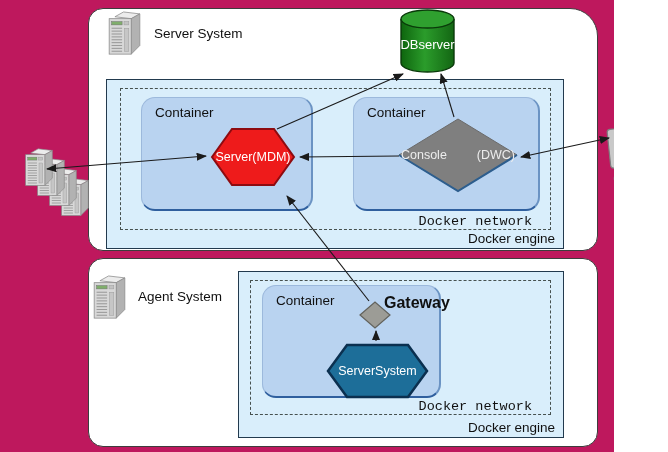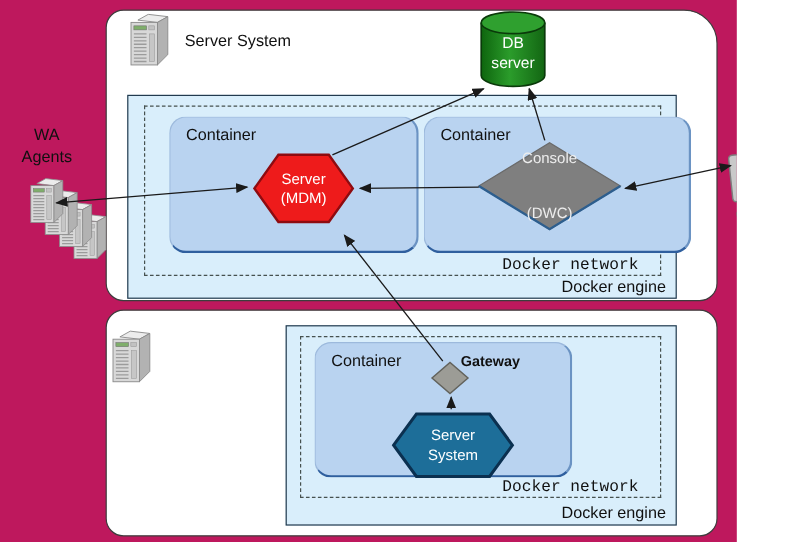--- a/index.html
+++ b/index.html
@@ -12,42 +12,42 @@
   .engine{position:absolute;background:var(--engine-fill,#d9eefb);border:1px solid #223a4e;z-index:2;}
   #server-engine{left:106px;top:79px;width:456px;height:168px;}
   #agent-engine{left:238px;top:271px;width:324px;height:165px;}
 
   .network{position:absolute;border:1.6px dashed #46514f;z-index:3;}
   #server-network{left:120px;top:88px;width:429px;height:140px;}
   #agent-network{left:250px;top:280px;width:299px;height:133px;}
 
   .container-box{position:absolute;background:var(--container-fill,#b9d3f0);
     border:1px solid #9cb9dc;border-bottom:2px solid #2f5f9e;border-right:2px solid #6b93c3;
-    border-radius:14px;z-index:4;padding-left:36px;}
+    border-radius:14px;z-index:4;}
   #container-mdm{left:141px;top:97px;width:169px;height:111px;}
   #container-dwc{left:353px;top:97px;width:184px;height:111px;}
   #container-agent{left:262px;top:285px;width:176px;height:110px;}
 
   .box-label{position:absolute;font-size:13.5px;color:#101010;white-space:nowrap;}
   .container-label{left:13px;top:7px;}
   .net-label{right:18px;bottom:0px;font-family:Liberation Mono, monospace;}
   .eng-label{right:8px;bottom:2px;margin-left:36px;}
 
   .sys-label{position:absolute;font-size:13.5px;color:#101010;white-space:nowrap;z-index:5;}
 
   .shape-wrap{position:absolute;z-index:5;}
   .shape-wrap svg{position:absolute;left:0;top:0;}
-  .node-text{position:absolute;inset:0;display:flex;flex-direction:column;align-items:center;
+  .node-text{position:absolute;inset:0;display:flex;align-items:center;
     justify-content:center;color:#fff;font-size:12.5px;line-height:1.28;text-align:left;}
   #console-wrap .node-text{color:#ededed;gap:30px;}
   #db-wrap .node-text{padding-top:8px;font-size:13px;}
 
   #wa-label{position:absolute;left:6px;top:104px;width:66px;text-align:center;
     font-size:13.5px;line-height:1.3;color:#101010;z-index:5;}
-  #gateway-label{position:absolute;left:384px;top:294px;font-size:12px;font-weight:bold;
+  #gateway-label{position:absolute;left:384px;top:294px;font-size:16px;font-weight:bold;
     color:#101010;z-index:6;white-space:nowrap;}
 
   .icon{position:absolute;z-index:5;}
   #connectors{position:absolute;left:0;top:0;z-index:7;pointer-events:none;}
   #symbol-defs{position:absolute;width:0;height:0;overflow:hidden;}
 </style>
 </head>
 <body>
 
 <svg id="symbol-defs" aria-hidden="true">
@@ -132,20 +132,21 @@
     <div class="node-text">
       <span>DB</span>
       <span>server</span>
     </div>
   </div>
 
   <div class="sys-box" id="agent-sys"></div>
   <svg class="icon" style="left:92px;top:275px" width="35" height="46">
       <use href="#sym-tower"></use>
     </svg>
+  <div class="sys-label" style="left:138px;top:289px">Agent System</div>
 
   <div class="engine" id="agent-engine">
     <div class="box-label eng-label">Docker engine</div>
   </div>
   <div class="network" id="agent-network">
     <div class="box-label net-label">Docker network</div>
   </div>
   <div class="container-box" id="container-agent">
     <div class="box-label container-label">Container</div>
   </div>
@@ -160,24 +161,20 @@
   <div class="shape-wrap" id="dynagent-wrap" style="left:326px;top:342px;width:103px;height:58px">
     <svg width="103" height="58" viewBox="0 0 103 58">
       <polygon points="2,29 21,3 82,3 101,29 82,55 21,55" style="fill:var(--dynamic-agent-fill,#1d6e99);stroke:var(--dynamic-agent-border,#0b3050);stroke-width:2.5"></polygon>
     </svg>
     <div class="node-text">
       <span>Server</span>
       <span>System</span>
     </div>
   </div>
 
-  <div id="wa-label">
-    <span>WA</span><br>
-    <span>Agents</span>
-  </div>
   <svg class="icon" style="left:60px;top:178px" width="30" height="40">
       <use href="#sym-tower"></use>
     </svg>
   <svg class="icon" style="left:48px;top:168px" width="30" height="40">
       <use href="#sym-tower"></use>
     </svg>
   <svg class="icon" style="left:36px;top:158px" width="30" height="40">
       <use href="#sym-tower"></use>
     </svg>
   <svg class="icon" style="left:24px;top:148px" width="30" height="40">

